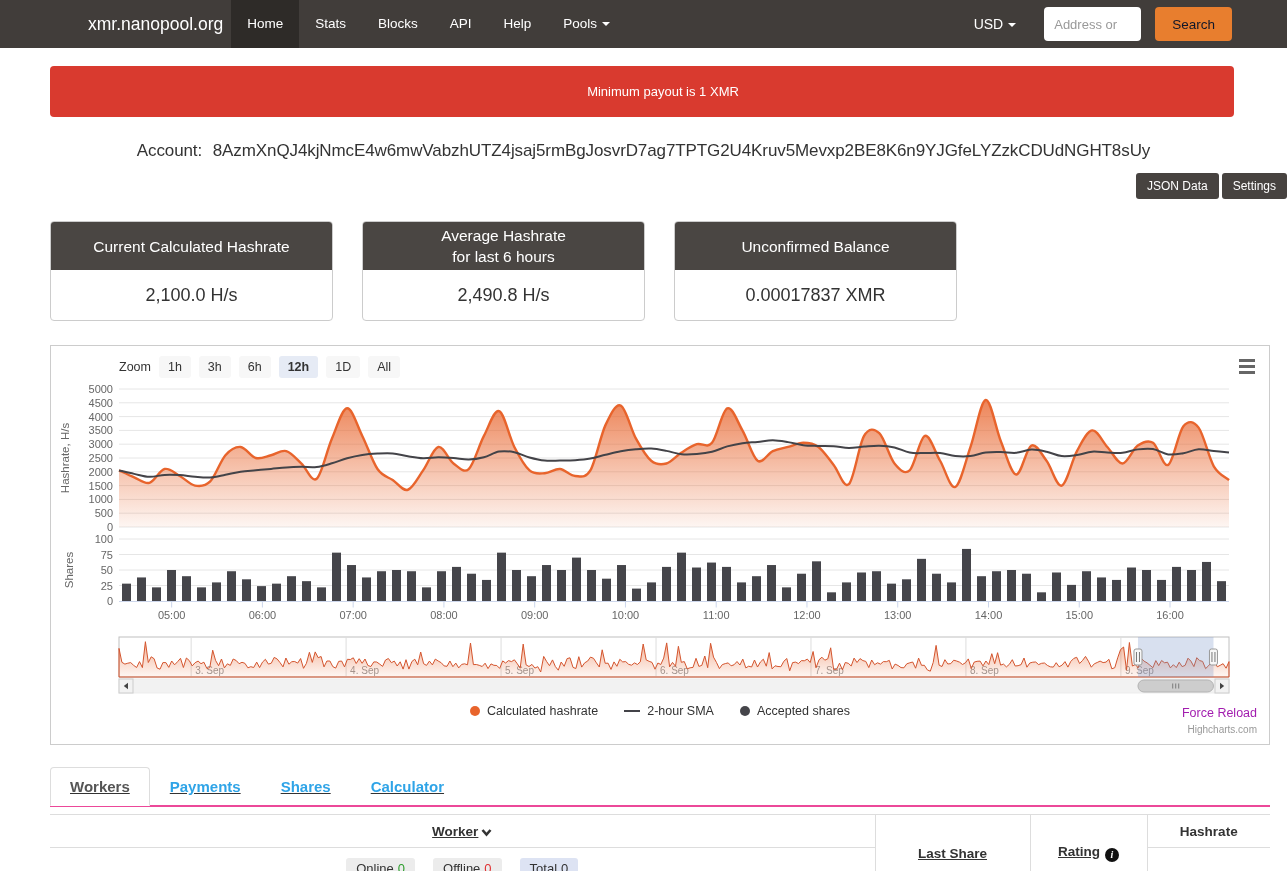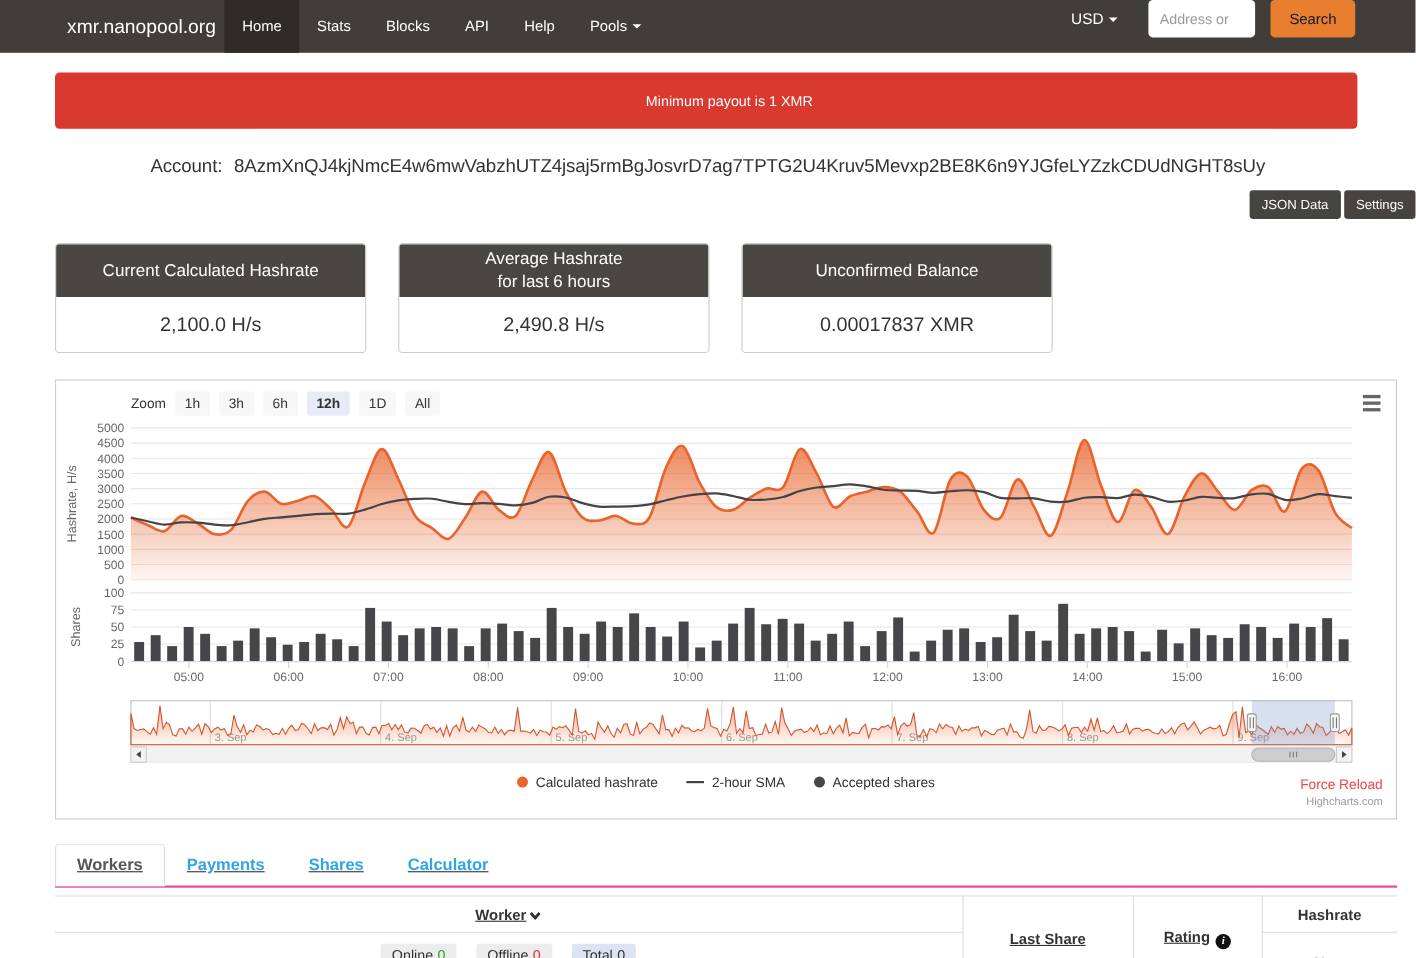--- a/index.html
+++ b/index.html
@@ -1,21 +1,21 @@
 <!DOCTYPE html>
 <html><head>
 <meta charset="utf-8">
 <style>
   * { margin:0; padding:0; box-sizing:border-box; }
   html,body { width:1287px; height:871px; overflow:hidden; background:#fff;
     font-family:"Liberation Sans", sans-serif; color:#333; }
 
   
-  .navbar { height:48px; background:#413d3a; display:flex; align-items:flex-start;
-    padding-left:61px; padding-right:55px; }
+  .navbar { height:48px; background:#413d3a; display:flex; align-items:center;
+    padding-left:88px; padding-right:55px; }
   .brand { color:#fff; font-size:17.5px; line-height:48px; margin-right:8px; white-space:nowrap; cursor:pointer; }
   .nav-items { display:flex; align-items:stretch; }
   .nav-item { color:#fff; font-size:13.5px; line-height:48px; padding:0 16px; cursor:pointer; white-space:nowrap; }
   .nav-item.active { background:#2e2b28; }
   .caret { display:inline-block; width:0; height:0; border-left:4px solid transparent;
     border-right:4px solid transparent; border-top:4px solid #fff; margin-left:5px; vertical-align:middle; }
   .nav-right { margin-left:auto; display:flex; align-items:center; gap:14px; }
   .currency { color:#fff; font-size:14px; cursor:pointer; margin-right:14px; }
   .search-input { width:97px; height:34px; border:none; border-radius:4px; padding:0 10px;
     font-size:13px; font-family:Liberation Sans, sans-serif; color:#333; outline:none; }
@@ -54,21 +54,21 @@
   .zoom-btn.sel { background:#e6ebf5; font-weight:bold; }
   .chart-menu { position:absolute; top:13px; right:14px; cursor:pointer; }
   .chart-menu div { width:16px; height:3px; background:#666; margin-bottom:3px; }
   .chart-svg { position:absolute; top:0; left:0; }
   svg text { font-family:"Liberation Sans", sans-serif; }
   .chart-legend { position:absolute; top:358px; left:0; width:100%; display:flex;
     justify-content:center; gap:26px; font-size:12.5px; color:#333; }
   .legend-item { display:flex; align-items:center; gap:7px; cursor:pointer; }
   .lg-circle { width:10px; height:10px; border-radius:50%; }
   .lg-line { width:16px; height:2px; }
-  .force-reload { position:absolute; right:12px; top:360px; font-size:12.5px; color:#ef4444; cursor:pointer; }
+  .force-reload { position:absolute; right:12px; top:360px; font-size:12.5px; color:#a21caf; cursor:pointer; }
   .hc-credit { position:absolute; right:12px; top:378px; font-size:10px; color:#999; cursor:pointer; }
 
   
   .tabs { margin:22px 0 0 50px; width:1220px; display:flex; border-bottom:2px solid #ec4899;text-decoration:underline; }
   .tab { padding:10px 19px; font-size:15px; font-weight:600; color:#2fa4e7; cursor:pointer;
     border:1px solid transparent; border-radius:4px 4px 0 0; margin-bottom:-1px; }
   .tab.active { color:#555; background:#fff; border-color:#ddd #ddd #fff #ddd; }
 
   
   .workers-table { margin:7px 0 0 50px; width:1220px; border-collapse:collapse; table-layout:fixed; }

